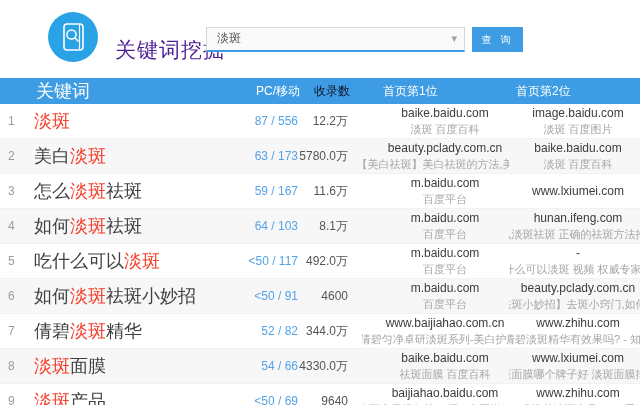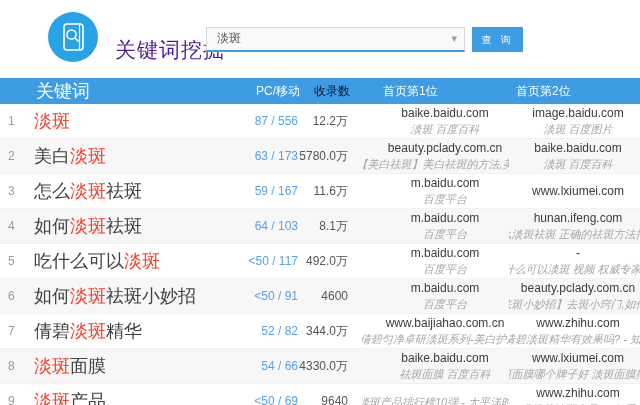--- a/index.html
+++ b/index.html
@@ -35,21 +35,21 @@
   .c5 { width:147px; padding-left:19px; }
   .c6 { width:133px; padding-left:5px; }
   .c7 { width:92px;  padding-left:3px; }
   .thead .c1 { color:#fff;padding-left:36px; }
   .thead .c3 { color:#fff; }
   .thead .c4 { color:#0f172a; }
   .kw-pre, .kw-post { color:#404040; }
   .kw-hot { color:#F5402C; }
   .site { display:flex; flex-direction:column; justify-content:center; overflow:hidden; }
   .site .domain { font-size:12px; color:#3c3c3c; line-height:14px; white-space:nowrap; }
-  .site .desc   { font-size:11px; color:#a6a6a6; line-height:14px; margin-top:2px; white-space:nowrap;font-style:italic; }
+  .site .desc   { font-size:11px; color:#a6a6a6; line-height:14px; margin-top:2px; white-space:nowrap; }
   .bar-track { width:86px; height:5px; background:#ececec; border-radius:3px; overflow:hidden; }
   .bar-fill  { height:5px; background:#4DB74D; border-radius:3px; width:0; }
 </style>
 </head>
 <body>
 
 <div class="page">
 
   <div class="topbar">
     <div class="logo-circle">
@@ -273,20 +273,21 @@
     <div class="trow">
       <div class="c c1">9</div>
       <div class="c c2">
           <span class="kw-pre"></span>
           <span class="kw-hot">淡斑</span>
           <span class="kw-post">产品</span>
         </div>
       <div class="c c3">&lt;50 / 69</div>
       <div class="c c4">9640</div>
       <div class="c c5 site">
+        <div class="domain">baijiahao.baidu.com</div>
         <div class="desc">淡斑产品排行榜10强 - 太平洋时尚...</div>
       </div>
       <div class="c c6 site">
         <div class="domain">www.zhihu.com</div>
         <div class="desc">求推荐淡斑产品? - 知乎</div>
       </div>
       <div class="c c7">
         <div class="bar-track">
             <div class="bar-fill" style="width: 8%;"></div>
           </div>

